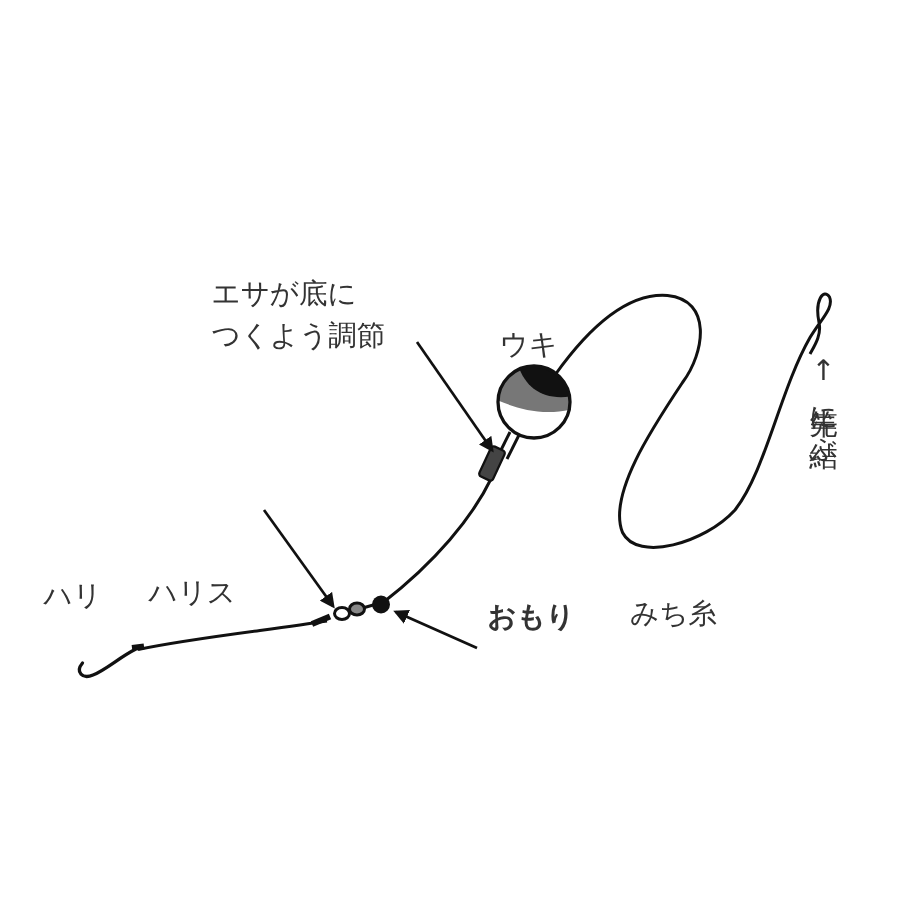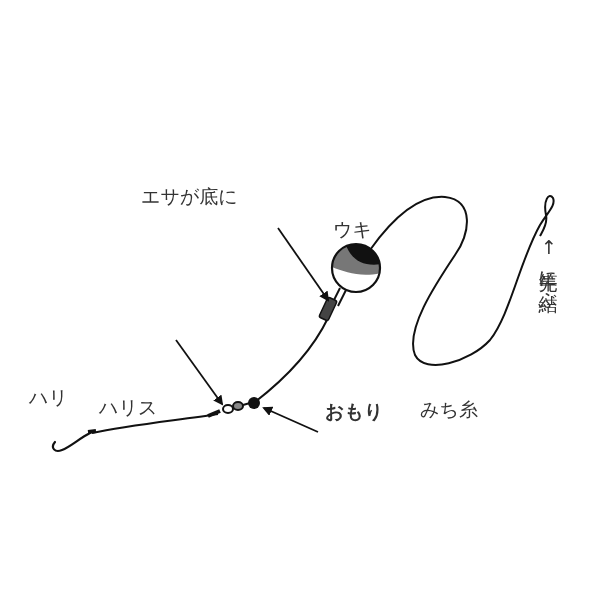--- a/index.html
+++ b/index.html
@@ -81,27 +81,28 @@
     </g>
 
     <line x1="278" y1="228" x2="328" y2="300" stroke="#111" stroke-width="1.8" marker-end="url(#arrowhead)"></line>
 
     <line x1="176" y1="340" x2="222" y2="404" stroke="#111" stroke-width="1.8" marker-end="url(#arrowhead)"></line>
 
     <line x1="318" y1="432" x2="264" y2="408" stroke="#111" stroke-width="1.8" marker-end="url(#arrowhead)"></line>
   </svg>
 
   <div class="label" style="left:141px; top:185px;">エサが底に</div>
+  <div class="label" style="left:141px; top:213px;">つくよう調節</div>
 
   <div class="label" style="left:333px; top:220px;font-family:Liberation Mono, monospace;">ウキ</div>
 
 
   <div class="label" style="left:29px; top:386px;">ハリ</div>
 
-  <div class="label" style="left:99px; top:396px;">ハリス</div>
+  <div class="label" style="left:99px; top:384px;">ハリス</div>
 
   <div class="label" style="left:325px; top:400px;font-weight:bold;">おもり</div>
 
   <div class="label" style="left:420px; top:372px;margin-top:26px;">みち糸</div>
 
   <div class="label-vertical" style="left:538px; top:236px;">↑竿先に結ぶ</div>
 
 </div>
 
 </body></html>

